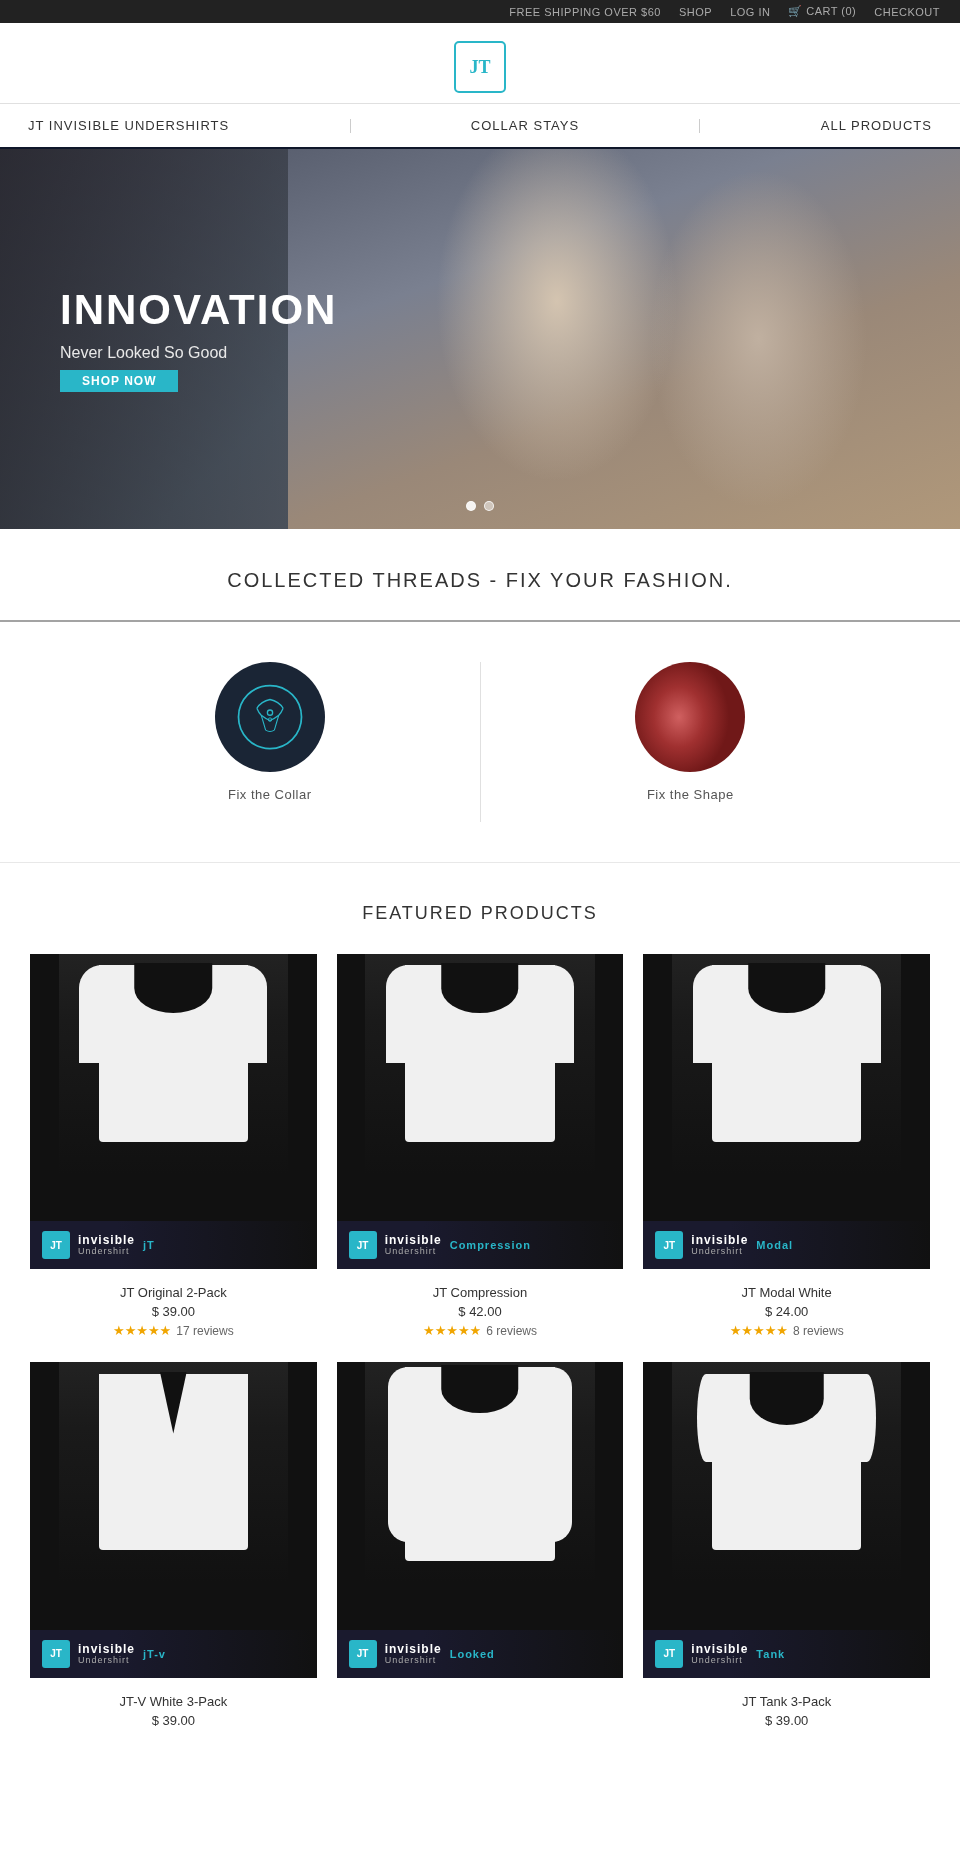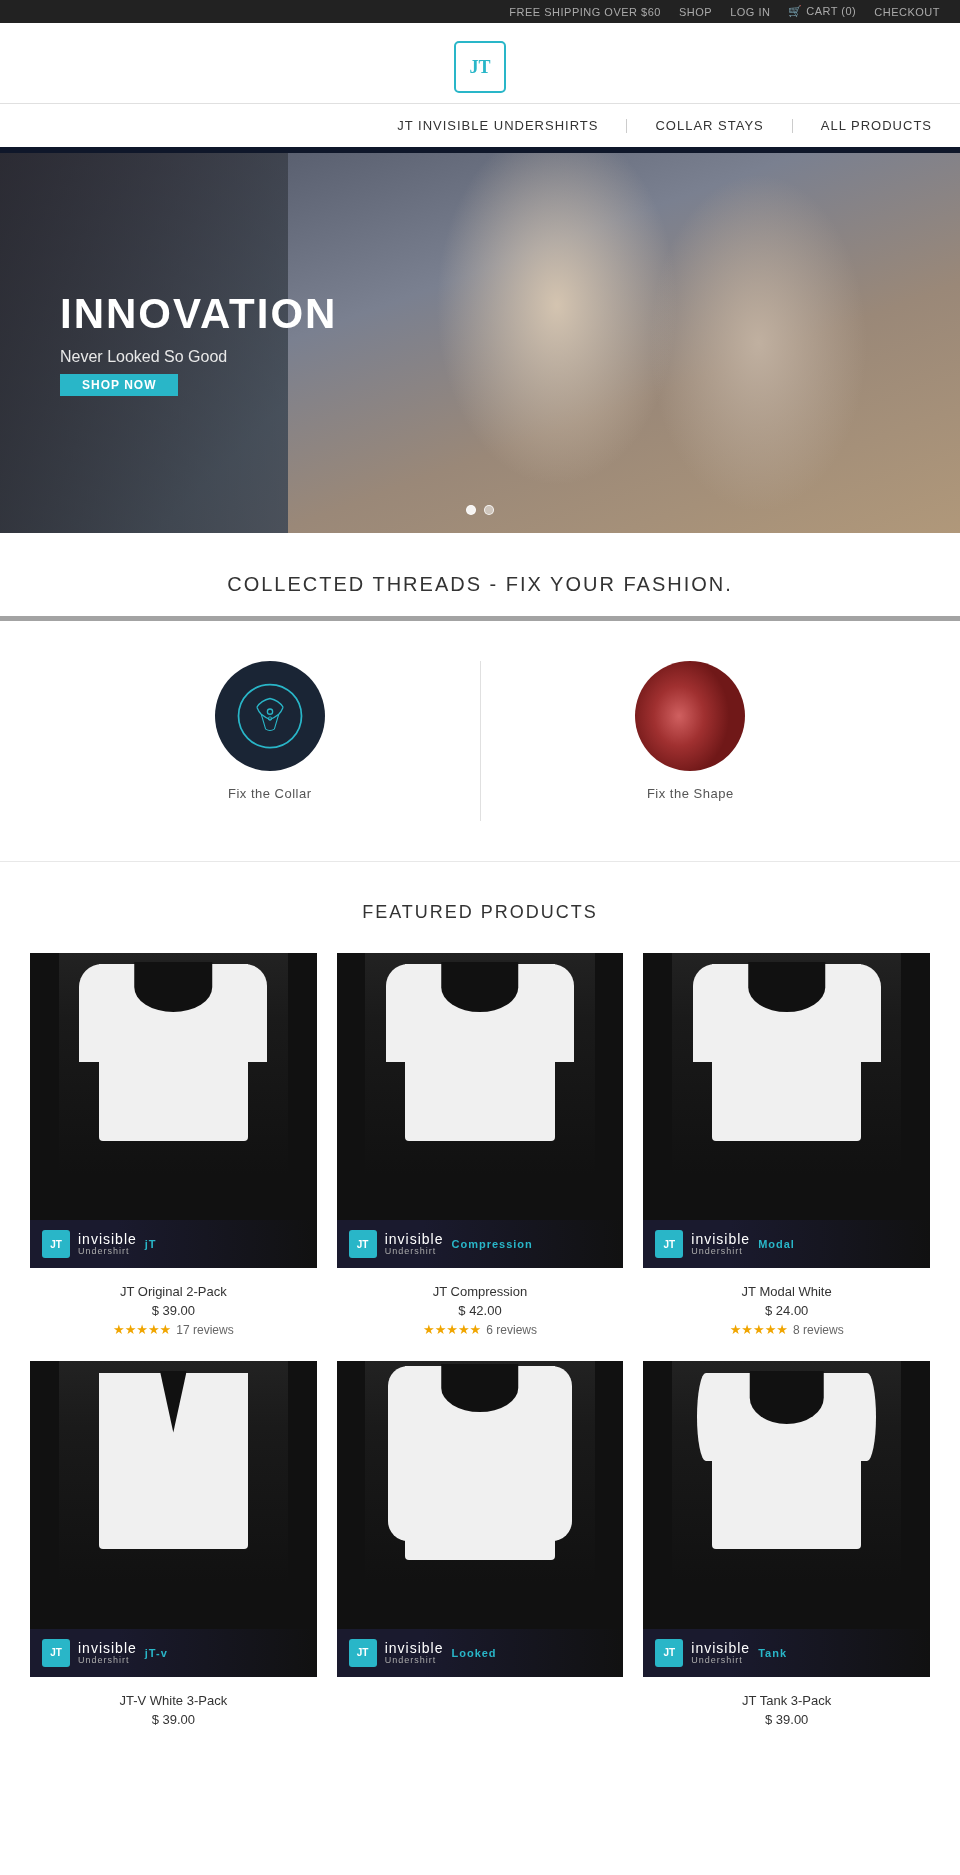--- a/index.html
+++ b/index.html
@@ -27,24 +27,24 @@
       border-bottom: 1px solid #e0e0e0;
     }
     .logo-svg {
       width: 52px;
       height: 52px;
     }
 
     
     .main-nav {
       display: flex;
-      justify-content: flex-end;
+      justify-content: space-between;
       align-items: center;
       padding: 14px 0;
-      border-bottom: 6px solid #0f172a;
+      border-bottom: 2px solid #0f172a;
       gap: 0;
     }
     .main-nav a {
       text-decoration: none;
       color: #333;
       font-size: 13px;
       letter-spacing: 1px;
       padding: 0 28px;
       font-weight: 500;
     }
@@ -128,22 +128,22 @@
       width: 10px; height: 10px;
       border-radius: 50%;
       background: rgba(255,255,255,0.5);
       border: 1px solid rgba(255,255,255,0.8);
     }
     .hero-dot.active { background: rgba(255,255,255,0.9); }
 
     
     .tagline-section {
       text-align: center;
-      padding: 40px 20px 20px;
-      border-bottom: 5px solid #a3a3a3;
+      padding: 40px 20px 28px;
+      border-bottom: 2px solid #a3a3a3;
     }
     .tagline-section h2 {
       font-size: 20px;
       font-weight: 400;
       letter-spacing: 2px;
       color: #333;
     }
 
     
     .categories {
@@ -283,22 +283,22 @@
       background: #29b6c8;
       display: flex; align-items: center; justify-content: center;
       color: #fff; font-size: 10px; font-weight: bold;
       border-radius: 3px;
     }
     .badge-text {
       display: flex;
       flex-direction: column;
     }
     .badge-invisible {
-      font-size: 14px;
-      font-weight: 400;
+      font-size: 12px;
+      font-weight: 700;
       color: #fff;
       letter-spacing: 1px;
       line-height: 1;
     }
     .badge-sub {
       font-size: 9px;
       color: #aaa;
       letter-spacing: 1px;
     }
     .badge-type {

